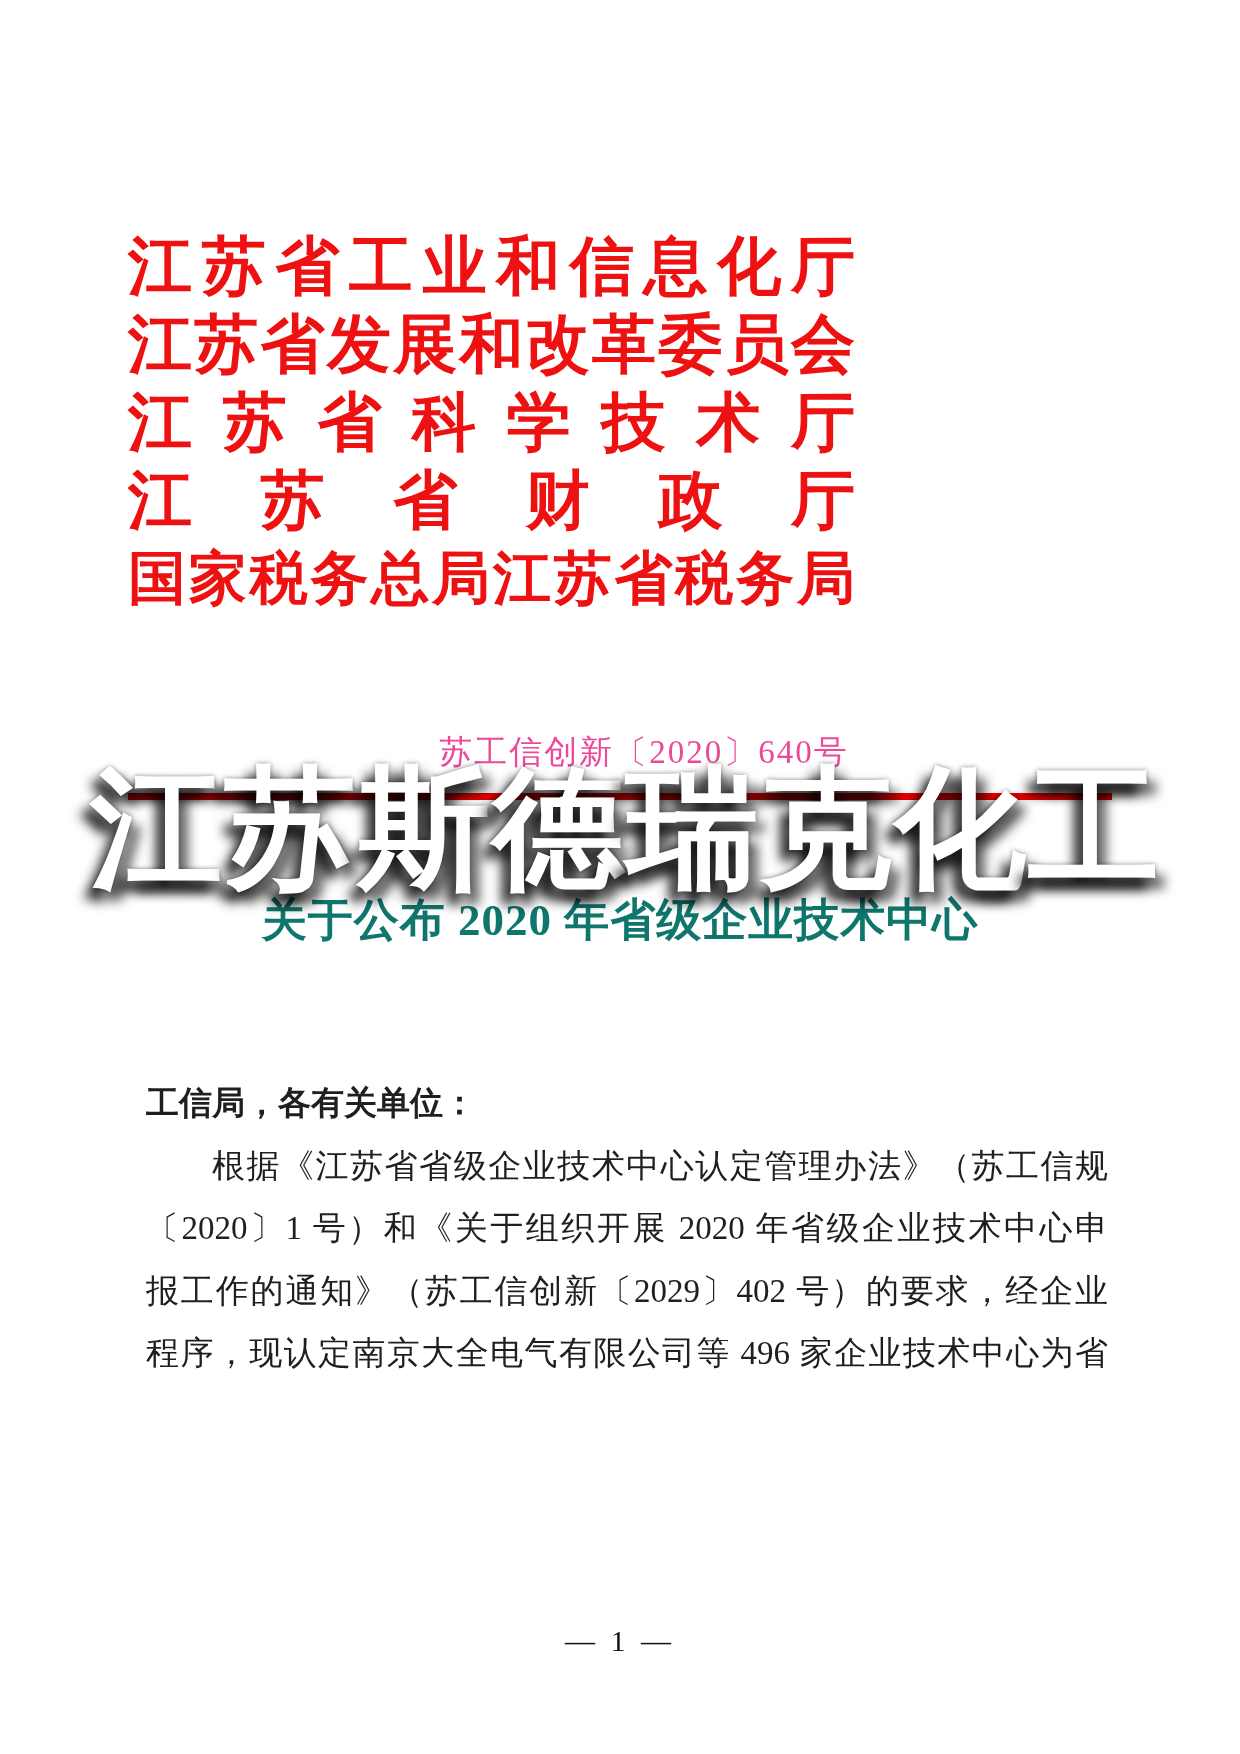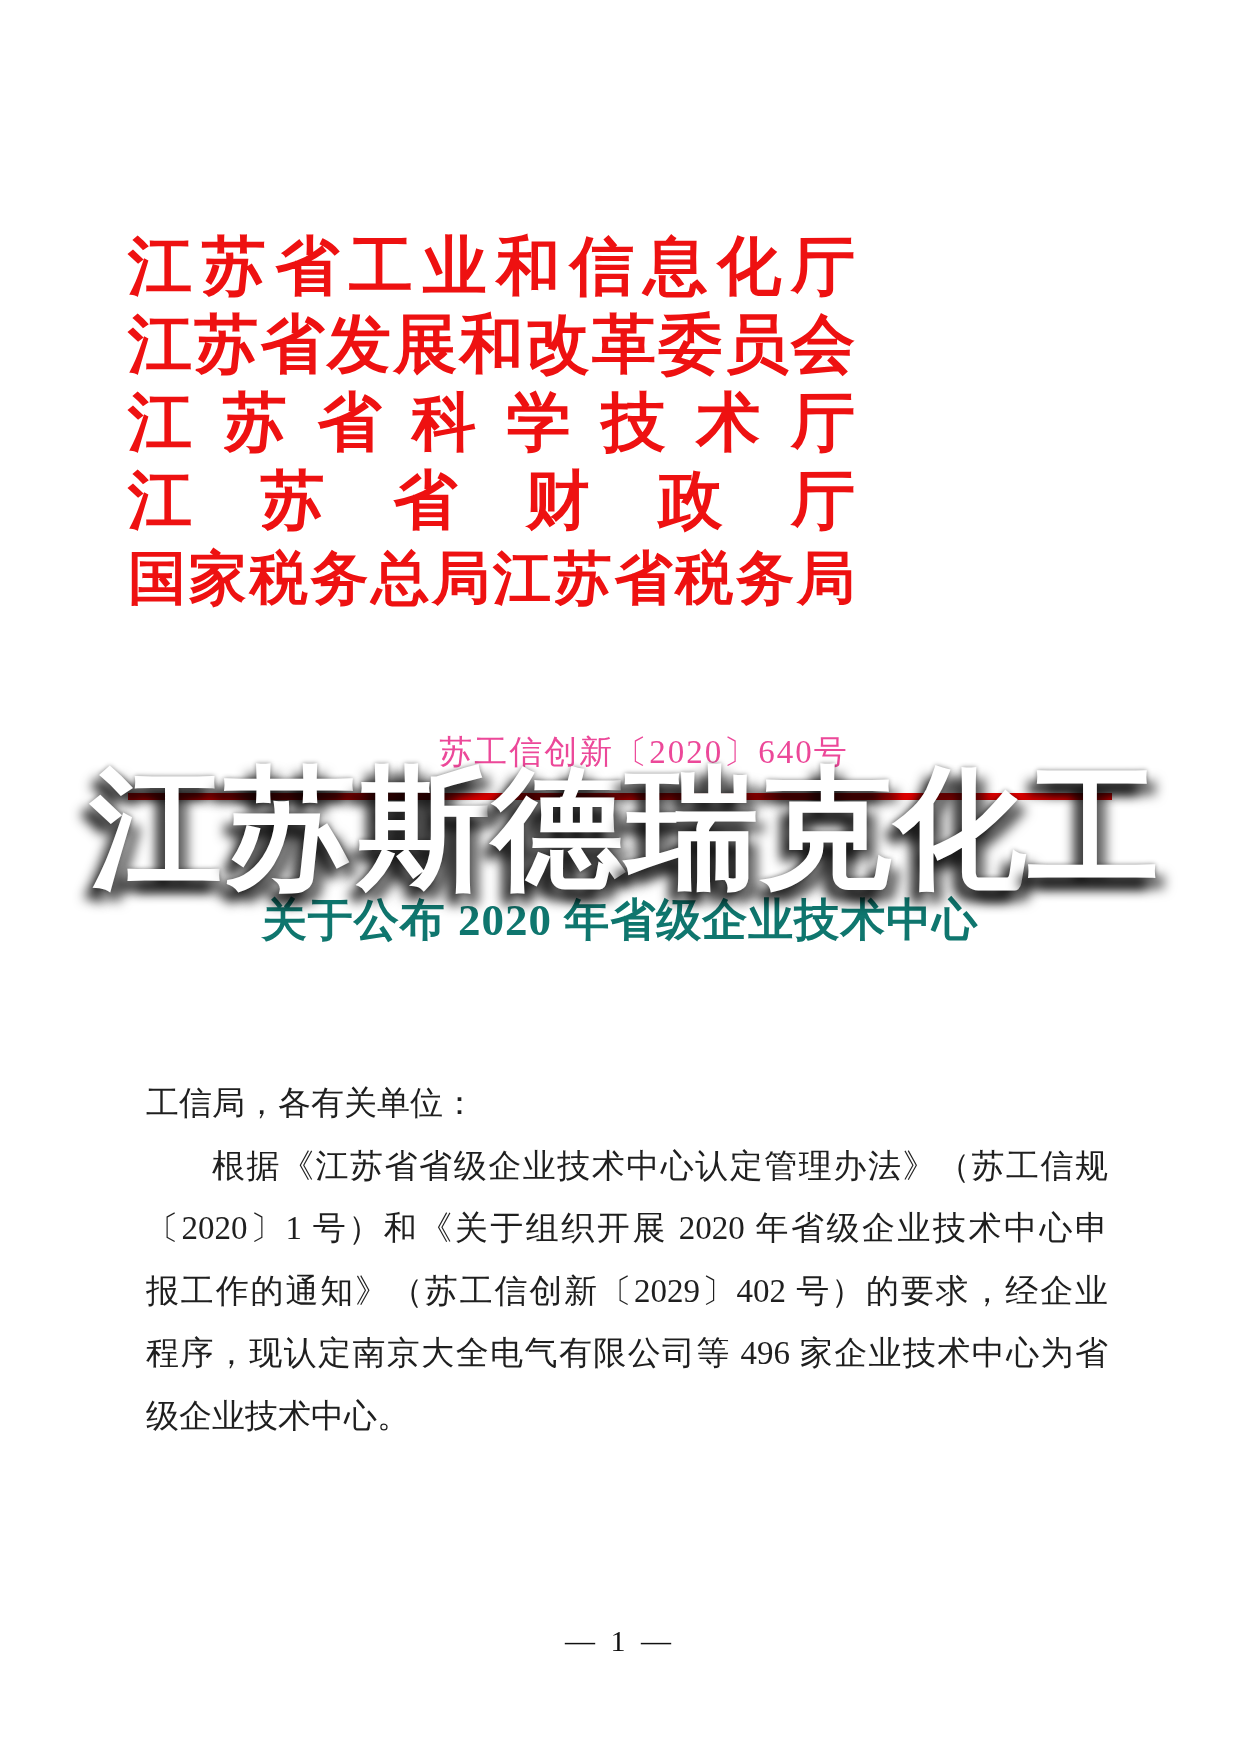--- a/index.html
+++ b/index.html
@@ -99,21 +99,21 @@
     position: absolute;
     left: 146px;
     top: 1072px;
     width: 962px;
     font-size: 33px;
     line-height: 62.5px;
     color: #1f1f1f;
     z-index: 2;
   }
   .body-line { text-align: justify; text-align-last: justify; }
-  .body-line.plain { text-align: center; text-align-last: left; }
+  .body-line.plain { text-align: center; text-align-last: left; font-weight: bold; }
   .body-line.indent { padding-left: 66px; }
   
   .footer {
     position: absolute;
     left: 0;
     top: 1624px;
     width: 100%;
     text-align: center;
     font-size: 30px;
     color: #111111;
@@ -204,18 +204,17 @@
   <div class="title">
     <div>关于公布 2020 年省级企业技术中心</div>
   </div>
 
   <div class="body-text">
     <div class="body-line plain">工信局，各有关单位：</div>
     <div class="body-line indent">根据《江苏省省级企业技术中心认定管理办法》（苏工信规</div>
     <div class="body-line">〔2020〕1 号）和《关于组织开展 2020 年省级企业技术中心申</div>
     <div class="body-line">报工作的通知》（苏工信创新〔2029〕402 号）的要求，经企业</div>
     <div class="body-line">程序，现认定南京大全电气有限公司等 496 家企业技术中心为省</div>
-    <div class="body-line plain">级企业技术中心。</div>
   </div>
 
   <div class="footer">— 1 —</div>
 
 </div>
 
 </body></html>

